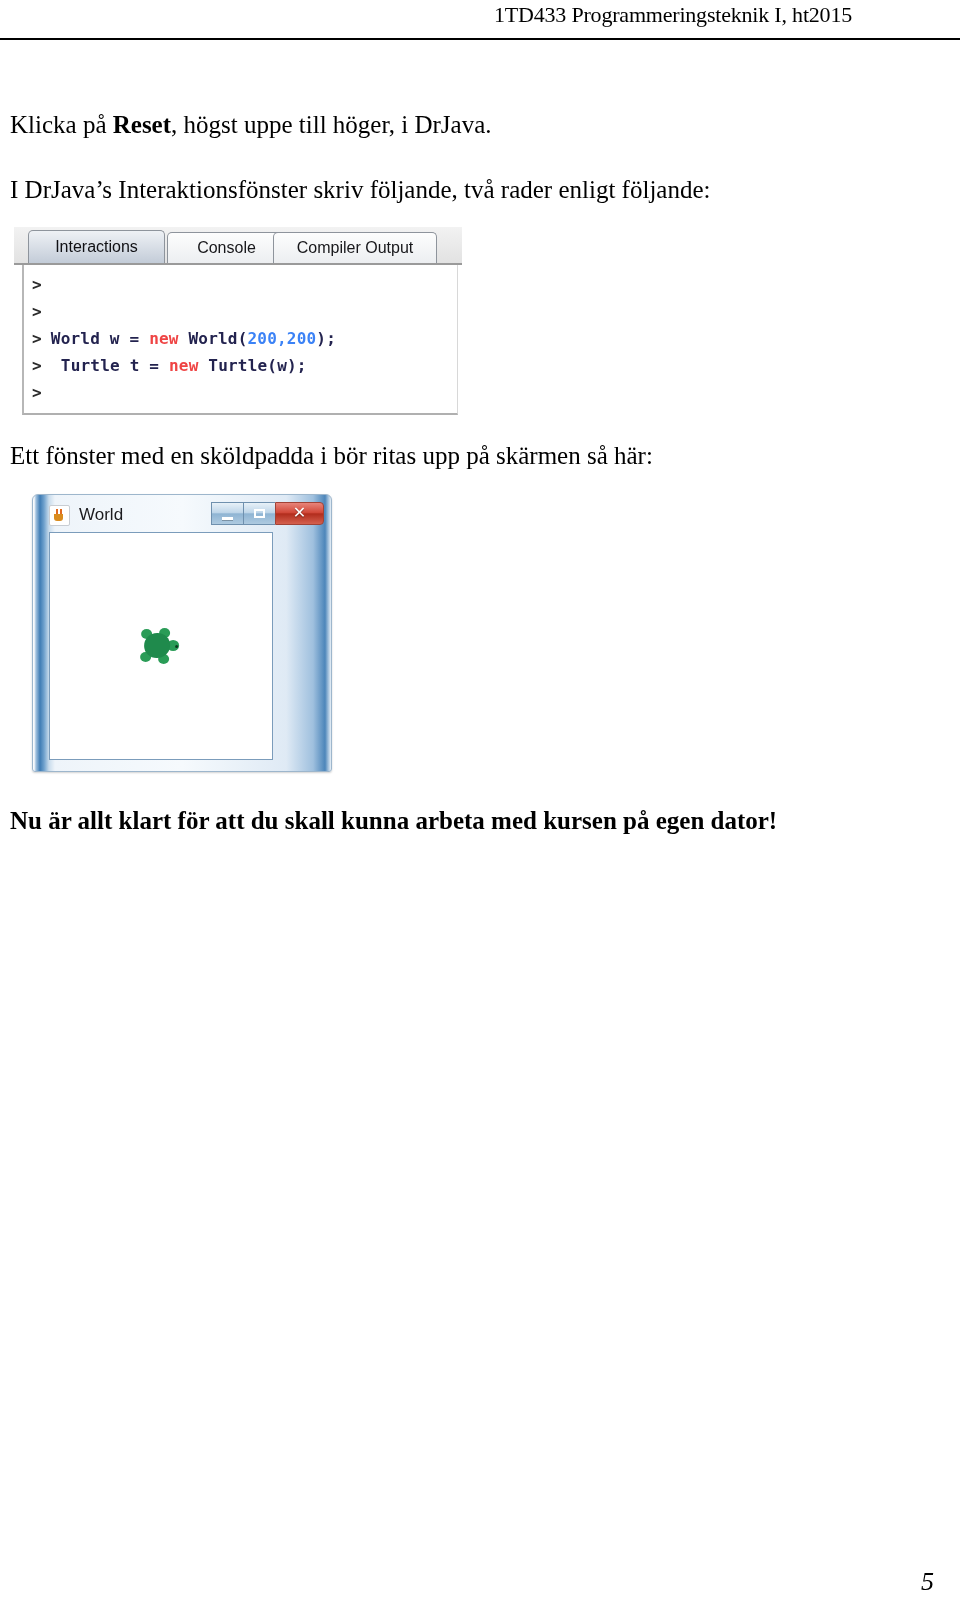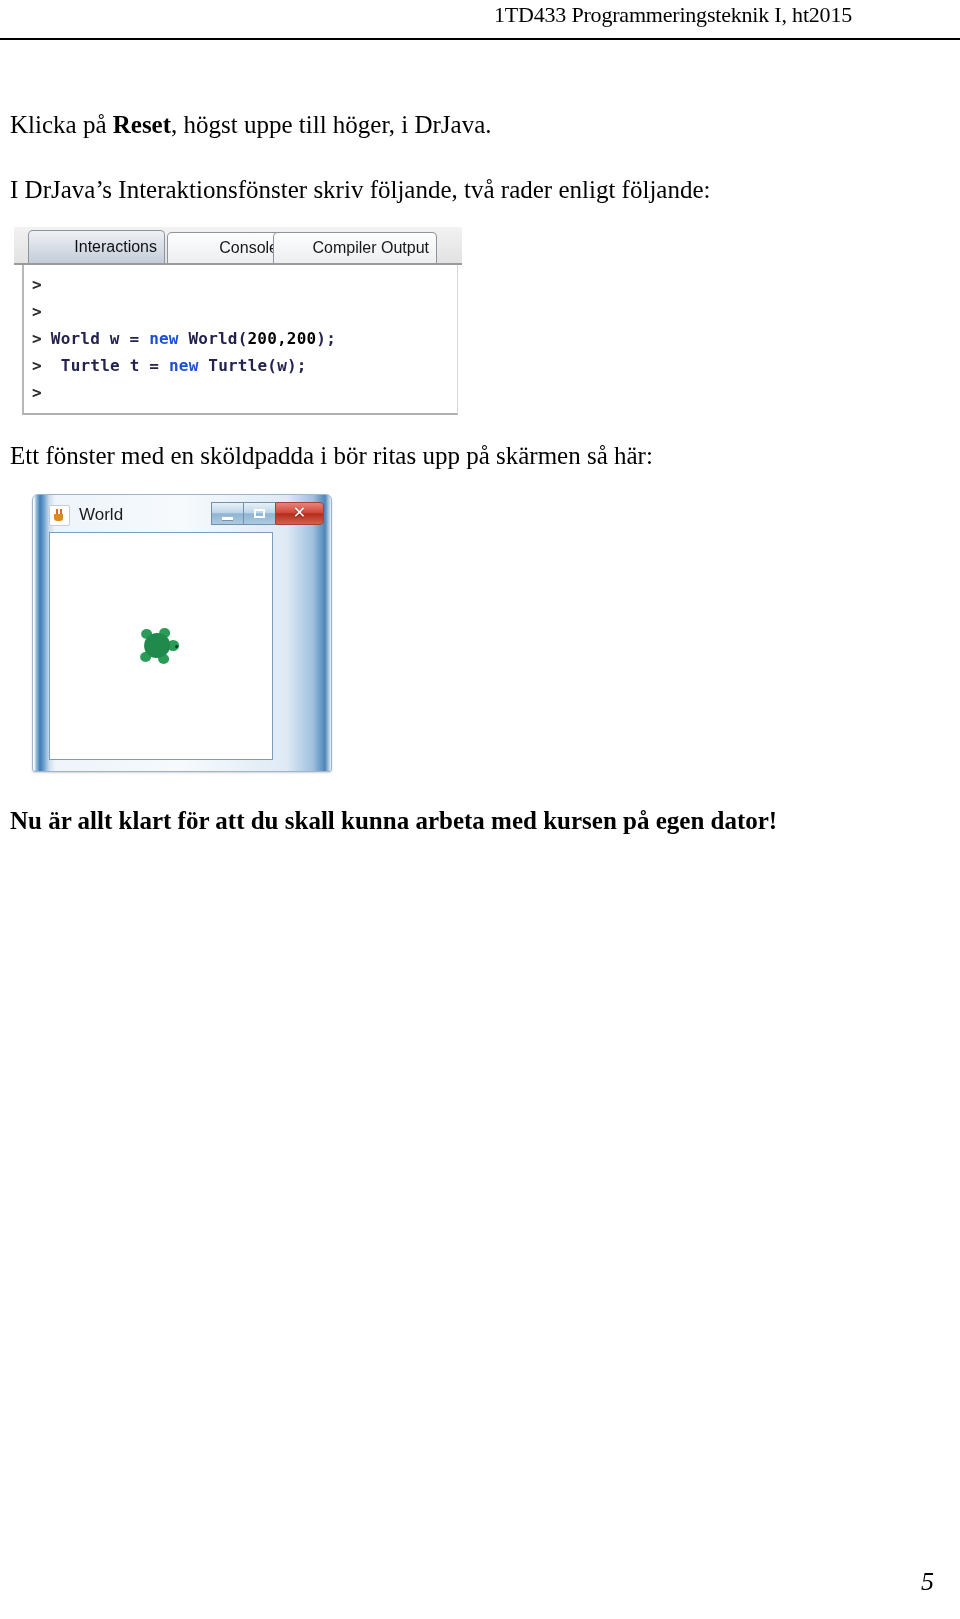--- a/index.html
+++ b/index.html
@@ -86,21 +86,21 @@
     height: 31px;
     box-sizing: border-box;
     border: 1px solid #8e949c;
     border-bottom: none;
     border-radius: 5px 5px 0 0;
     font-family: "Liberation Sans", "DejaVu Sans", sans-serif;
     font-size: 16px;
     color: #17171a;
     display: flex;
     align-items: center;
-    justify-content: flex-end;
+    justify-content: center;
     padding: 0 7px;
     white-space: nowrap;
   }
   .dj-tab.inactive {
     background: linear-gradient(#fdfdfd, #eceef1);
   }
   .dj-tab.active {
     background: linear-gradient(#eef1f5, #c3ccd8);
     color: #101014;
     z-index: 3;
@@ -128,22 +128,22 @@
   .dj-line {
     font-family: "DejaVu Sans Mono", "Liberation Mono", monospace;
     font-size: 16px;
     font-weight: bold;
     line-height: 27px;
     color: #2c2c66;
     white-space: pre;
     letter-spacing: 0.2px;
   }
   .dj-prompt { color: #2b2b2b; }
-  .tok-kw  { color: #1d4ed8; }
-  .tok-num { color: #000000; }
+  .tok-kw  { color: #ef4444; }
+  .tok-num { color: #3b82f6; }
   .tok-id  { color: #23234f; }
 
   
   .worldwin {
     position: relative;
     width: 300px;
     height: 278px;
     margin-left: 22px;
     box-sizing: border-box;
     background: linear-gradient(to right,

